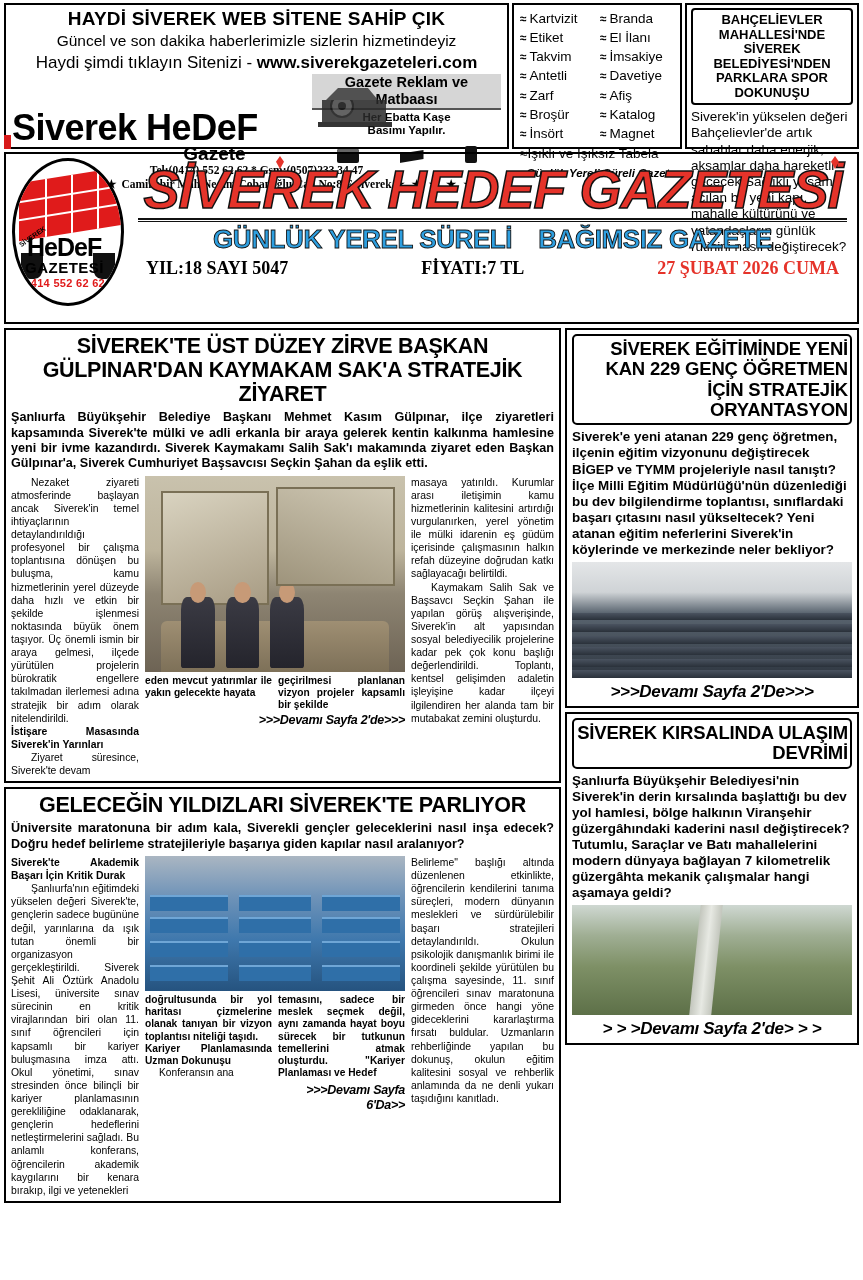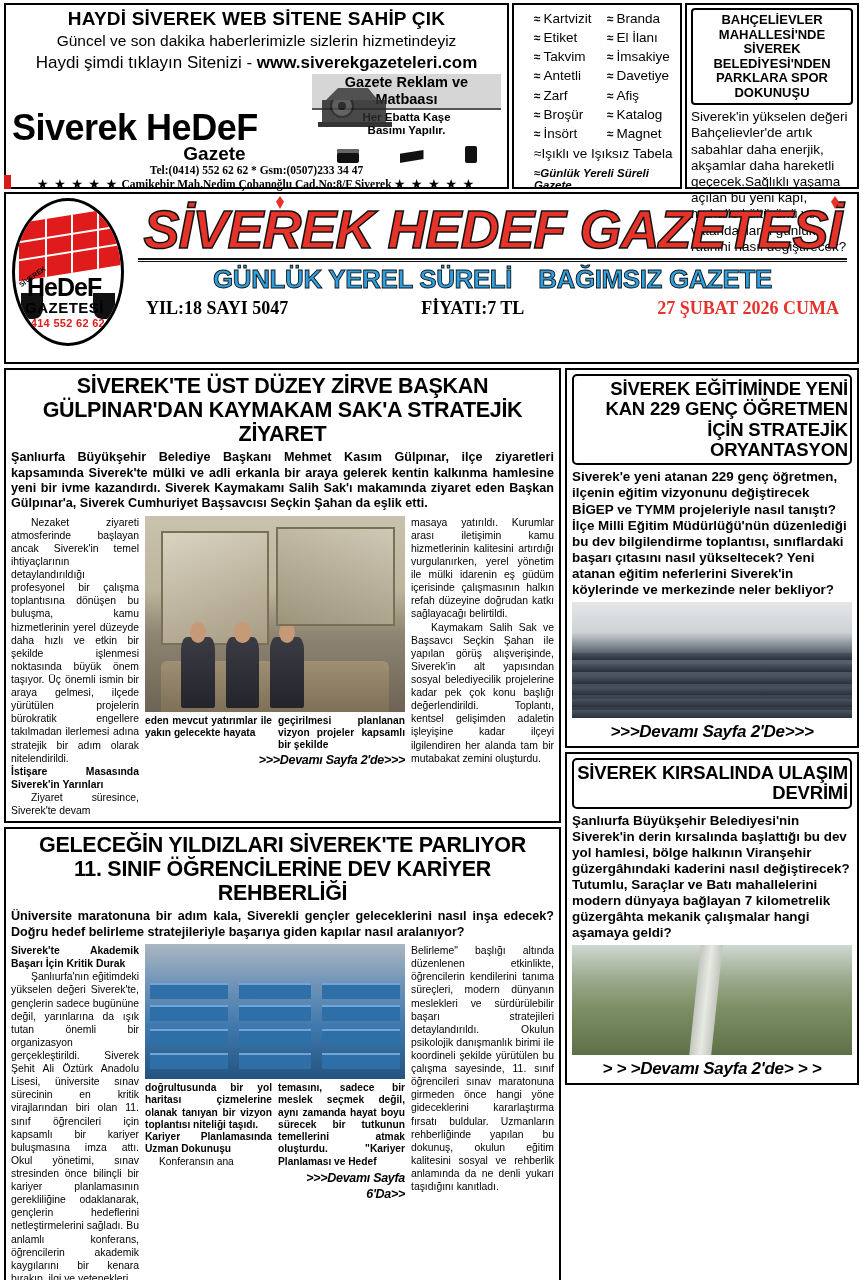--- a/index.html
+++ b/index.html
@@ -6,21 +6,21 @@
   * { box-sizing: border-box; margin: 0; padding: 0; }
   html, body {
     width: 863px; height: 1280px;
     background: #ffffff;
     font-family: "Liberation Sans", sans-serif;
     overflow: hidden;
   }
   .page { width: 863px; height: 1280px; position: relative; padding: 3px 4px; }
 
   
-  .topbar { display: flex; gap: 3px; height: 186px; }
+  .topbar { display: flex; gap: 3px; height: 146px; }
   .ad-main {
     flex: 0 0 505px; border: 2px solid #000; position: relative;
     padding: 4px 6px 0 6px; display: flex; flex-direction: column;
   }
   .ad-l1 { font-size: 19px; font-weight: bold; text-align: center; letter-spacing: .2px; line-height: 1.05; }
   .ad-l2 { font-size: 15.5px; text-align: center; line-height: 1.25; margin-top: 2px; }
   .ad-l3 { font-size: 17px; text-align: center; margin-top: 3px; white-space: nowrap;}
   .ad-l3 b { font-weight: bold; }
   .ad-logo-row { display: flex; align-items: flex-end; margin-top: 1px; }
   .ad-brand { flex: 0 0 300px; }
@@ -37,21 +37,21 @@
   .pi.a { width: 22px; height: 14px; border-radius: 2px; box-shadow: inset 0 4px 0 #666; }
   .pi.b { width: 24px; height: 13px; clip-path: polygon(0 30%,100% 0,100% 70%,0 100%); }
   .pi.c { width: 12px; height: 17px; border-radius: 2px; }
   .machine { position: absolute; left: 4px; top: 6px; width: 78px; height: 50px; opacity: .85; }
   .ad-web { background: #d9d9d9; font-size: 10.5px; font-weight: bold; text-align: center; line-height: 1.25; margin-top: 1px;}
   .ad-tel { font-size: 11.5px; font-weight: bold; text-align: center; line-height: 1.25; font-family: "Liberation Serif", serif; }
   .ad-tel .stars { letter-spacing: 2px; }
   .redmark { position: absolute; left: -2px; bottom: -2px; width: 7px; height: 14px; background: #d81a1a; }
 
   .ad-services {
-    flex: 0 0 170px; border: 2px solid #000; padding: 4px 2px 2px 20px;
+    flex: 0 0 170px; border: 2px solid #000; padding: 4px 2px 2px 6px;
     display: flex; flex-direction: column;
   }
   .svc-cols { display: flex; gap: 2px; }
   .svc-col { flex: 1; }
   .svc { font-size: 13.5px; line-height: 1.42; white-space: nowrap; }
   .svc .tl { font-weight: bold; margin-right: 3px; font-size: 12px;}
   .svc-wide { font-size: 13.5px; line-height: 1.45; margin-top: 1px; }
   .svc-ital { font-size: 11.5px; font-style: italic; font-weight: bold; margin-top: 3px; }
 
   .teaser-top {
@@ -308,21 +308,20 @@
           </div>
           <div class="a1-c c-right">
             <p>masaya yatırıldı. Kurumlar arası iletişimin kamu hizmetlerinin kalitesini artırdığı vurgulanırken, yerel yönetim ile mülki idarenin eş güdüm içerisinde çalışmasının halkın refah düzeyine doğrudan katkı sağlayacağı belirtildi.</p>
             <p class="indent">Kaymakam Salih Sak ve Başsavcı Seçkin Şahan ile yapılan görüş alışverişinde, Siverek'in alt yapısından sosyal belediyecilik projelerine kadar pek çok konu başlığı değerlendirildi. Toplantı, kentsel gelişimden adaletin işleyişine kadar ilçeyi ilgilendiren her alanda tam bir mutabakat zemini oluşturdu.</p>
           </div>
         </div>
       </div>
 
       <div class="artbox">
         <div class="hl1">GELECEĞİN YILDIZLARI SİVEREK'TE PARLIYOR</div>
-        <div class="hl1">11. SINIF ÖĞRENCİLERİNE DEV KARİYER REHBERLİĞİ</div>
         <div class="lede">Üniversite maratonuna bir adım kala, Siverekli gençler geleceklerini nasıl inşa edecek? Doğru hedef belirleme stratejileriyle başarıya giden kapılar nasıl aralanıyor?</div>
         <div class="a1-cols">
           <div class="a1-c c-narrow">
             <p class="subhead">Siverek'te Akademik Başarı İçin Kritik Durak</p>
             <p class="indent">Şanlıurfa'nın eğitimdeki yükselen değeri Siverek'te, gençlerin sadece bugününe değil, yarınlarına da ışık tutan önemli bir organizasyon gerçekleştirildi. Siverek Şehit Ali Öztürk Anadolu Lisesi, üniversite sınav sürecinin en kritik virajlarından biri olan 11. sınıf öğrencileri için kapsamlı bir kariyer buluşmasına imza attı. Okul yönetimi, sınav stresinden önce bilinçli bir kariyer planlamasının gerekliliğine odaklanarak, gençlerin hedeflerini netleştirmelerini sağladı. Bu anlamlı konferans, öğrencilerin akademik kaygılarını bir kenara bırakıp, ilgi ve yetenekleri</p>
           </div>
           <div class="a1-c c-mid">
             <div class="photo ph-class" style="height:135px">
               <div class="seats">
                 <div class="st" style="left:2%;width:30%;top:4%"></div>

